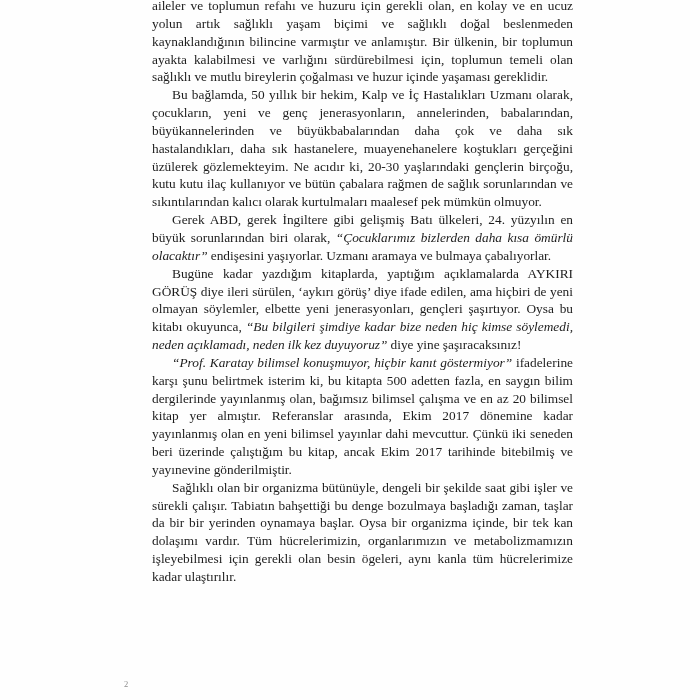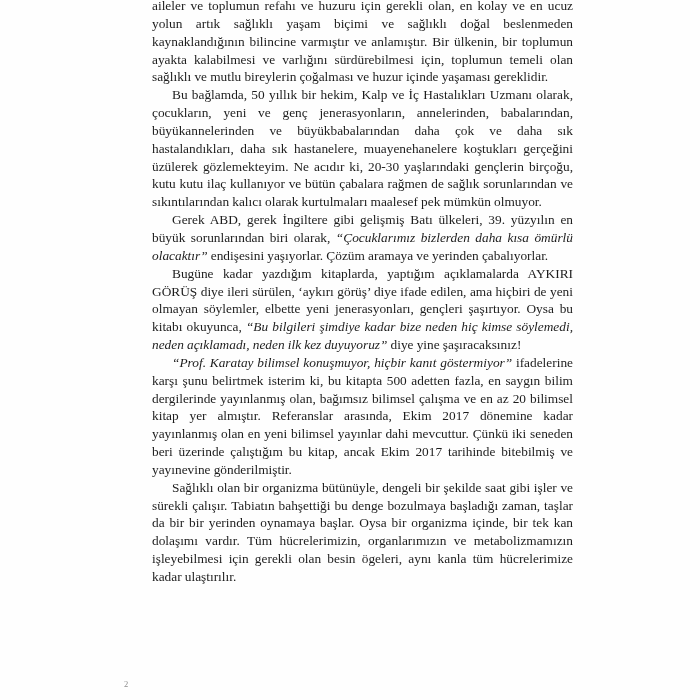--- a/index.html
+++ b/index.html
@@ -58,19 +58,19 @@
     letter-spacing: 0;
   }
 </style>
 </head>
 <body>
 
 <div class="page">
   <div class="text-column" id="text-column">
       <p class="para no-indent"><span>aileler ve toplumun refahı ve huzuru için gerekli olan, en kolay ve en ucuz yolun artık sağlıklı yaşam biçimi ve sağlıklı doğal beslenmeden kaynaklandığının bilincine varmıştır ve anlamıştır. Bir ülkenin, bir toplumun ayakta kalabilmesi ve varlığını sürdürebilmesi için, toplumun temeli olan sağlıklı ve mutlu bireylerin çoğalması ve huzur içinde yaşaması gereklidir.</span></p>
       <p class="para"><span>Bu bağlamda, 50 yıllık bir hekim, Kalp ve İç Hastalıkları Uzmanı olarak, çocukların, yeni ve genç jenerasyonların, annelerinden, babalarından, büyükannelerinden ve büyükbabalarından daha çok ve daha sık hastalandıkları, daha sık hastanelere, muayenehanelere koştukları gerçeğini üzülerek gözlemekteyim. Ne acıdır ki, 20-30 yaşlarındaki gençlerin birçoğu, kutu kutu ilaç kullanıyor ve bütün çabalara rağmen de sağlık sorunlarından ve sıkıntılarından kalıcı olarak kurtulmaları maalesef pek mümkün olmuyor.</span></p>
-      <p class="para"><span>Gerek ABD, gerek İngiltere gibi gelişmiş Batı ülkeleri, 39. yüzyılın en büyük sorunlarından biri olarak, </span><em>“Çocuklarımız bizlerden daha kısa ömürlü olacaktır”</em><span> endişesini yaşıyorlar. Çözüm aramaya ve yerinden çabalıyorlar.</span></p>
+      <p class="para"><span>Gerek ABD, gerek İngiltere gibi gelişmiş Batı ülkeleri, 24. yüzyılın en büyük sorunlarından biri olarak, </span><em>“Çocuklarımız bizlerden daha kısa ömürlü olacaktır”</em><span> endişesini yaşıyorlar. Uzmanı aramaya ve bulmaya çabalıyorlar.</span></p>
       <p class="para"><span>Bugüne kadar yazdığım kitaplarda, yaptığım açıklamalarda AYKIRI GÖRÜŞ diye ileri sürülen, ‘aykırı görüş’ diye ifade edilen, ama hiçbiri de yeni olmayan söylemler, elbette yeni jenerasyonları, gençleri şaşırtıyor. Oysa bu kitabı okuyunca, </span><em>“Bu bilgileri şimdiye kadar bize neden hiç kimse söylemedi, neden açıklamadı, neden ilk kez duyuyoruz”</em><span> diye yine şaşıracaksınız!</span></p>
       <p class="para"><em>“Prof. Karatay bilimsel konuşmuyor, hiçbir kanıt göstermiyor”</em><span> ifadelerine karşı şunu belirtmek isterim ki, bu kitapta 500 adetten fazla, en saygın bilim dergilerinde yayınlanmış olan, bağımsız bilimsel çalışma ve en az 20 bilimsel kitap yer almıştır. Referanslar arasında, Ekim 2017 dönemine kadar yayınlanmış olan en yeni bilimsel yayınlar dahi mevcuttur. Çünkü iki seneden beri üzerinde çalıştığım bu kitap, ancak Ekim 2017 tarihinde bitebilmiş ve yayınevine gönderilmiştir.</span></p>
       <p class="para"><span>Sağlıklı olan bir organizma bütünüyle, dengeli bir şekilde saat gibi işler ve sürekli çalışır. Tabiatın bahşettiği bu denge bozulmaya başladığı zaman, taşlar da bir bir yerinden oynamaya başlar. Oysa bir organizma içinde, bir tek kan dolaşımı vardır. Tüm hücrelerimizin, organlarımızın ve metabolizmamızın işleyebilmesi için gerekli olan besin ögeleri, aynı kanla tüm hücrelerimize kadar ulaştırılır.</span></p>
     </div>
   <div class="page-number">2</div>
 </div>
 
 </body></html>

